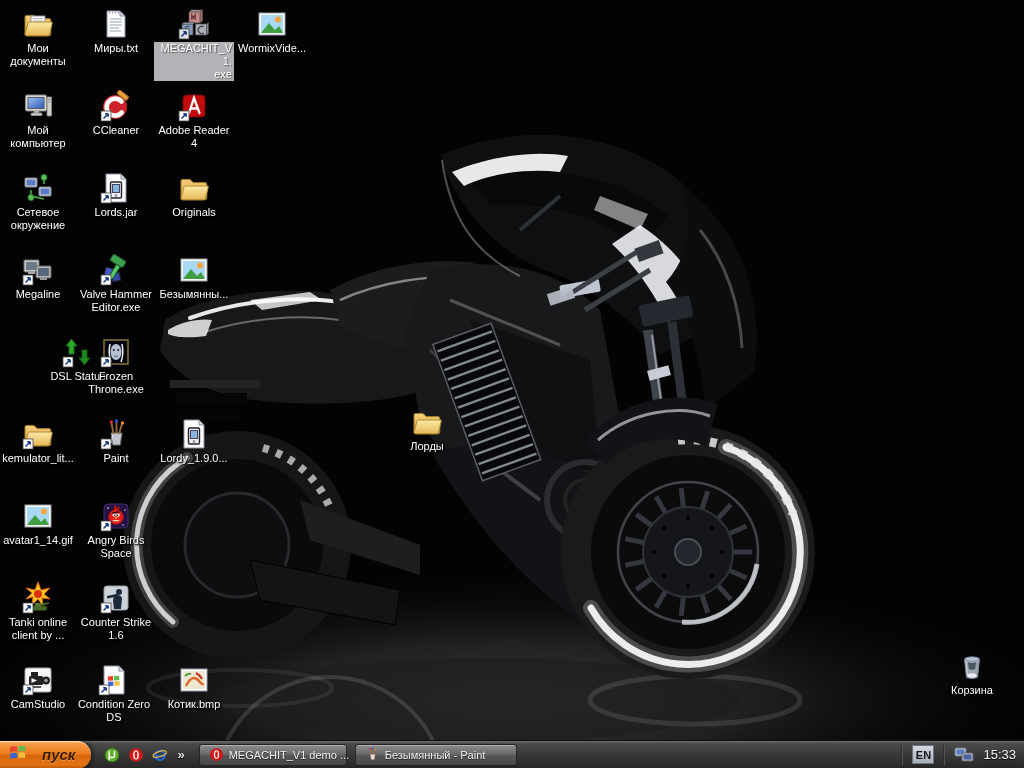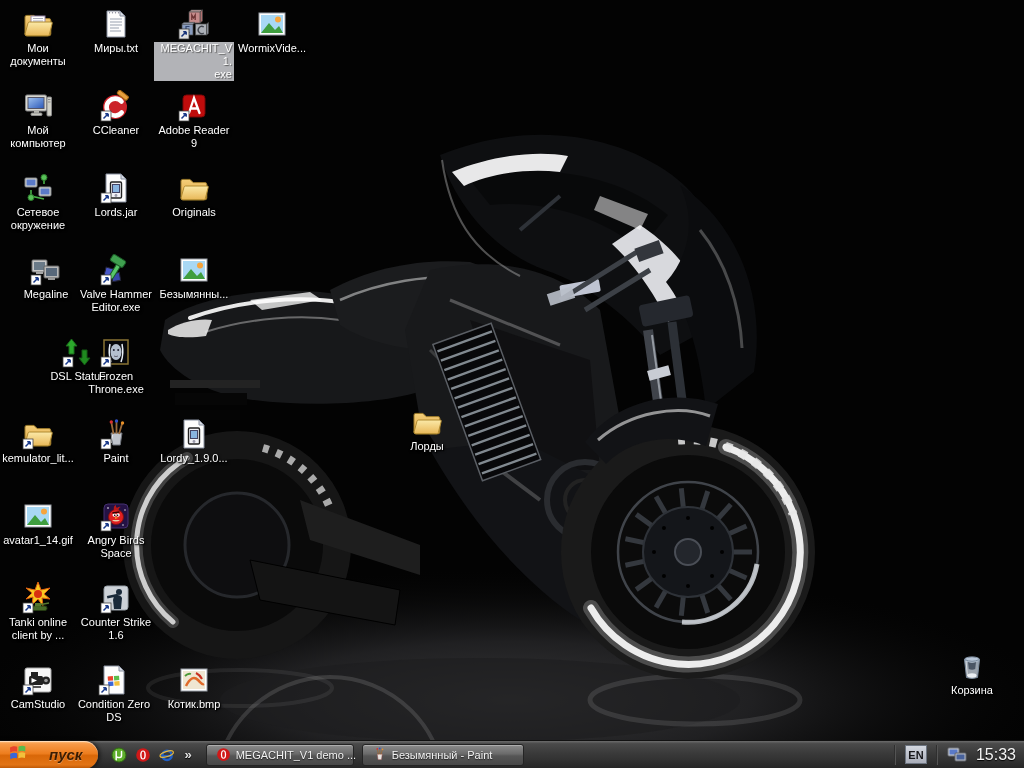--- a/index.html
+++ b/index.html
@@ -11,39 +11,39 @@
   .glyph{width:32px;height:32px;}
   .glyph svg{width:32px;height:32px;display:block;}
   .dlabel{margin-top:2px;max-width:76px;text-align:center;font-size:11px;line-height:13px;color:#fff;
     white-space:pre-line;overflow-wrap:break-word;text-shadow:1px 1px 1px #000,1px 1px 3px #000;padding:0 2px;}
   .dicon.selected .dlabel{background:#b2b3b7;text-shadow:1px 1px 1px #555;text-align:right;}
   .dicon.selected .glyph{filter:brightness(.88);}
   
   .taskbar{position:absolute;left:0;top:740px;width:1024px;height:28px;display:flex;align-items:center;
     background:linear-gradient(180deg,#6c6c6c 0%,#4a4a4a 10%,#3a3a3a 45%,#323232 70%,#262626 100%);
     border-top:1px solid #111;box-sizing:border-box;}
-  .start-btn{height:28px;min-width:86px;display:flex;align-items:center;gap:21px;padding:0 16px 0 8px;box-sizing:border-box;
+  .start-btn{height:28px;min-width:86px;display:flex;align-items:center;gap:14px;padding:0 16px 0 8px;box-sizing:border-box;
     border-radius:0 14px 14px 0;cursor:pointer;
     background:linear-gradient(180deg,#ffc488 0%,#f79a48 10%,#ed7d1e 45%,#d96708 52%,#e27415 85%,#b35102 100%);
     box-shadow:2px 0 4px rgba(0,0,0,.55), inset 0 1px 0 rgba(255,255,255,.45);}
   .start-text{font-size:15px;font-weight:bold;font-style:italic;color:#3c1c00;text-shadow:0 1px 0 rgba(255,255,255,.3);}
   .quicklaunch{display:flex;align-items:center;gap:6px;margin-left:12px;}
   .ql{width:18px;height:18px;display:flex;align-items:center;justify-content:center;cursor:pointer;}
   .chev{color:#e4e4e4;font-size:13px;font-weight:bold;cursor:pointer;margin-left:2px;text-shadow:0 1px 1px #000;}
   .taskbtns{display:flex;align-items:center;gap:8px;margin-left:14px;flex:1;}
   .taskbtn{height:22px;display:flex;align-items:center;gap:5px;padding:0 9px;border-radius:3px;cursor:pointer;
     background:linear-gradient(180deg,#8d8d8d 0%,#6a6a6a 45%,#555 55%,#484848 100%);
     border:1px solid #242424;box-shadow:inset 0 1px 0 rgba(255,255,255,.3);box-sizing:border-box;}
   .taskbtn span.tlabel{font-size:11px;color:#f2f2f2;text-shadow:0 1px 1px #222;white-space:nowrap;}
   .taskbtn .ticon{width:15px;height:15px;display:flex;}
   .tray{display:flex;align-items:center;gap:7px;padding-right:8px;height:100%;}
   .tray-sep{width:2px;height:20px;background:linear-gradient(90deg,#1c1c1c,#666);margin:0 2px;}
   .lang{width:20px;height:17px;display:flex;align-items:center;justify-content:center;font-size:11px;font-weight:bold;
     color:#16161a;background:linear-gradient(180deg,#d4d8e0,#a9adb9);border:1px solid #6c7480;cursor:pointer;}
-  .clock{font-size:16px;color:#f4f4f4;text-shadow:0 1px 1px #000;cursor:default;margin-left:2px;}
+  .clock{font-size:13px;color:#f4f4f4;text-shadow:0 1px 1px #000;cursor:default;margin-left:2px;}
   .trayicon{width:20px;height:16px;display:flex;cursor:pointer;}
 </style>
 </head>
 <body>
 
 <svg width="0" height="0" style="position:absolute" aria-hidden="true">
   <defs>
     <linearGradient id="g-gold" x1="0" y1="0" x2="0" y2="1">
       <stop offset="0" stop-color="#f4cf7a"></stop>
         <stop offset="1" stop-color="#dfa33f"></stop>
@@ -277,21 +277,21 @@
         <div class="glyph" style="position: relative;">
           <svg viewBox="0 0 32 32">
             <rect x="5" y="5" width="22" height="22" rx="3.5" fill="#c00c0c" stroke="#7a0606"></rect>
             <path d="M11 23 Q16 8 16 8 Q16 8 21.5 23 M12.8 18.5 h6.5" stroke="#fff" stroke-width="2.3" fill="none" stroke-linecap="round"></path>
           </svg>
           <svg viewBox="0 0 32 32" style="position:absolute;left:0;top:0;width:32px;height:32px">
             <rect x="1" y="21" width="10" height="10" fill="#fff" stroke="#444" stroke-width=".8"></rect>
             <path d="M3.5 28.5 L8.2 23.8 M8.2 23.8 h-3 M8.2 23.8 v3" stroke="#1a3a8a" stroke-width="1.5" fill="none"></path>
           </svg>
         </div>
-        <div class="dlabel">Adobe Reader 9</div>
+        <div class="dlabel">Adobe Reader 4</div>
       </div>
       <div class="dicon" style="left: -1px; top: 172px;">
         <div class="glyph" style="position: relative;">
           <svg viewBox="0 0 32 32">
             <rect x="3" y="6" width="12" height="9" rx="1" fill="#d8d8d0" stroke="#80848a"></rect>
             <rect x="4.5" y="7.5" width="9" height="6" fill="#5a7ac8"></rect>
             <rect x="17" y="15" width="12" height="9" rx="1" fill="#d8d8d0" stroke="#80848a"></rect>
             <rect x="18.5" y="16.5" width="9" height="6" fill="#5a7ac8"></rect>
             <path d="M9 18 L9 24 L22 27 M22 6 L22 12" stroke="#48b048" stroke-width="1.6" fill="none"></path>
             <circle cx="22" cy="5.5" r="3" fill="#58c058" stroke="#2a7a2a"></circle>
@@ -318,21 +318,21 @@
       </div>
       <div class="dicon" style="left: 155px; top: 172px;">
         <div class="glyph" style="position: relative;">
           <svg viewBox="0 0 32 32">
             <path d="M3 26 V9 q0-1.6 1.6-1.6 h7.4 l3.2 3.2 H27 q1.8 0 1.8 1.8 V26 q0 1.8-1.8 1.8 H4.8 Q3 27.8 3 26 Z" fill="url(#g-gold)" stroke="#9c7a2a"></path>
             <path d="M3 26 L6 15.2 q.4-1.2 1.6-1.2 H29.2 q1.4 0 1 1.4 L27.4 26.4 q-.4 1.4-1.8 1.4 H4.8 Q3.2 27.8 3 26 Z" fill="url(#g-goldF)" stroke="#b08a30"></path>
           </svg>
         </div>
         <div class="dlabel">Originals</div>
       </div>
-      <div class="dicon" style="left: -1px; top: 254px; margin-left: 8px;">
+      <div class="dicon" style="left: -1px; top: 254px;">
         <div class="glyph" style="position: relative;">
           <svg viewBox="0 0 32 32">
             <rect x="2" y="6" width="15" height="12" rx="1" fill="#c8c8c8" stroke="#707070"></rect>
             <rect x="4" y="8" width="11" height="8" fill="#6a7a88"></rect>
             <rect x="14" y="12" width="15" height="12" rx="1" fill="#b8b8b8" stroke="#606060"></rect>
             <rect x="16" y="14" width="11" height="8" fill="#58687a"></rect>
             <rect x="6" y="18" width="7" height="2" fill="#a8a8a8"></rect>
             <rect x="18" y="24" width="7" height="2" fill="#989898"></rect>
           </svg>
           <svg viewBox="0 0 32 32" style="position:absolute;left:0;top:0;width:32px;height:32px">

